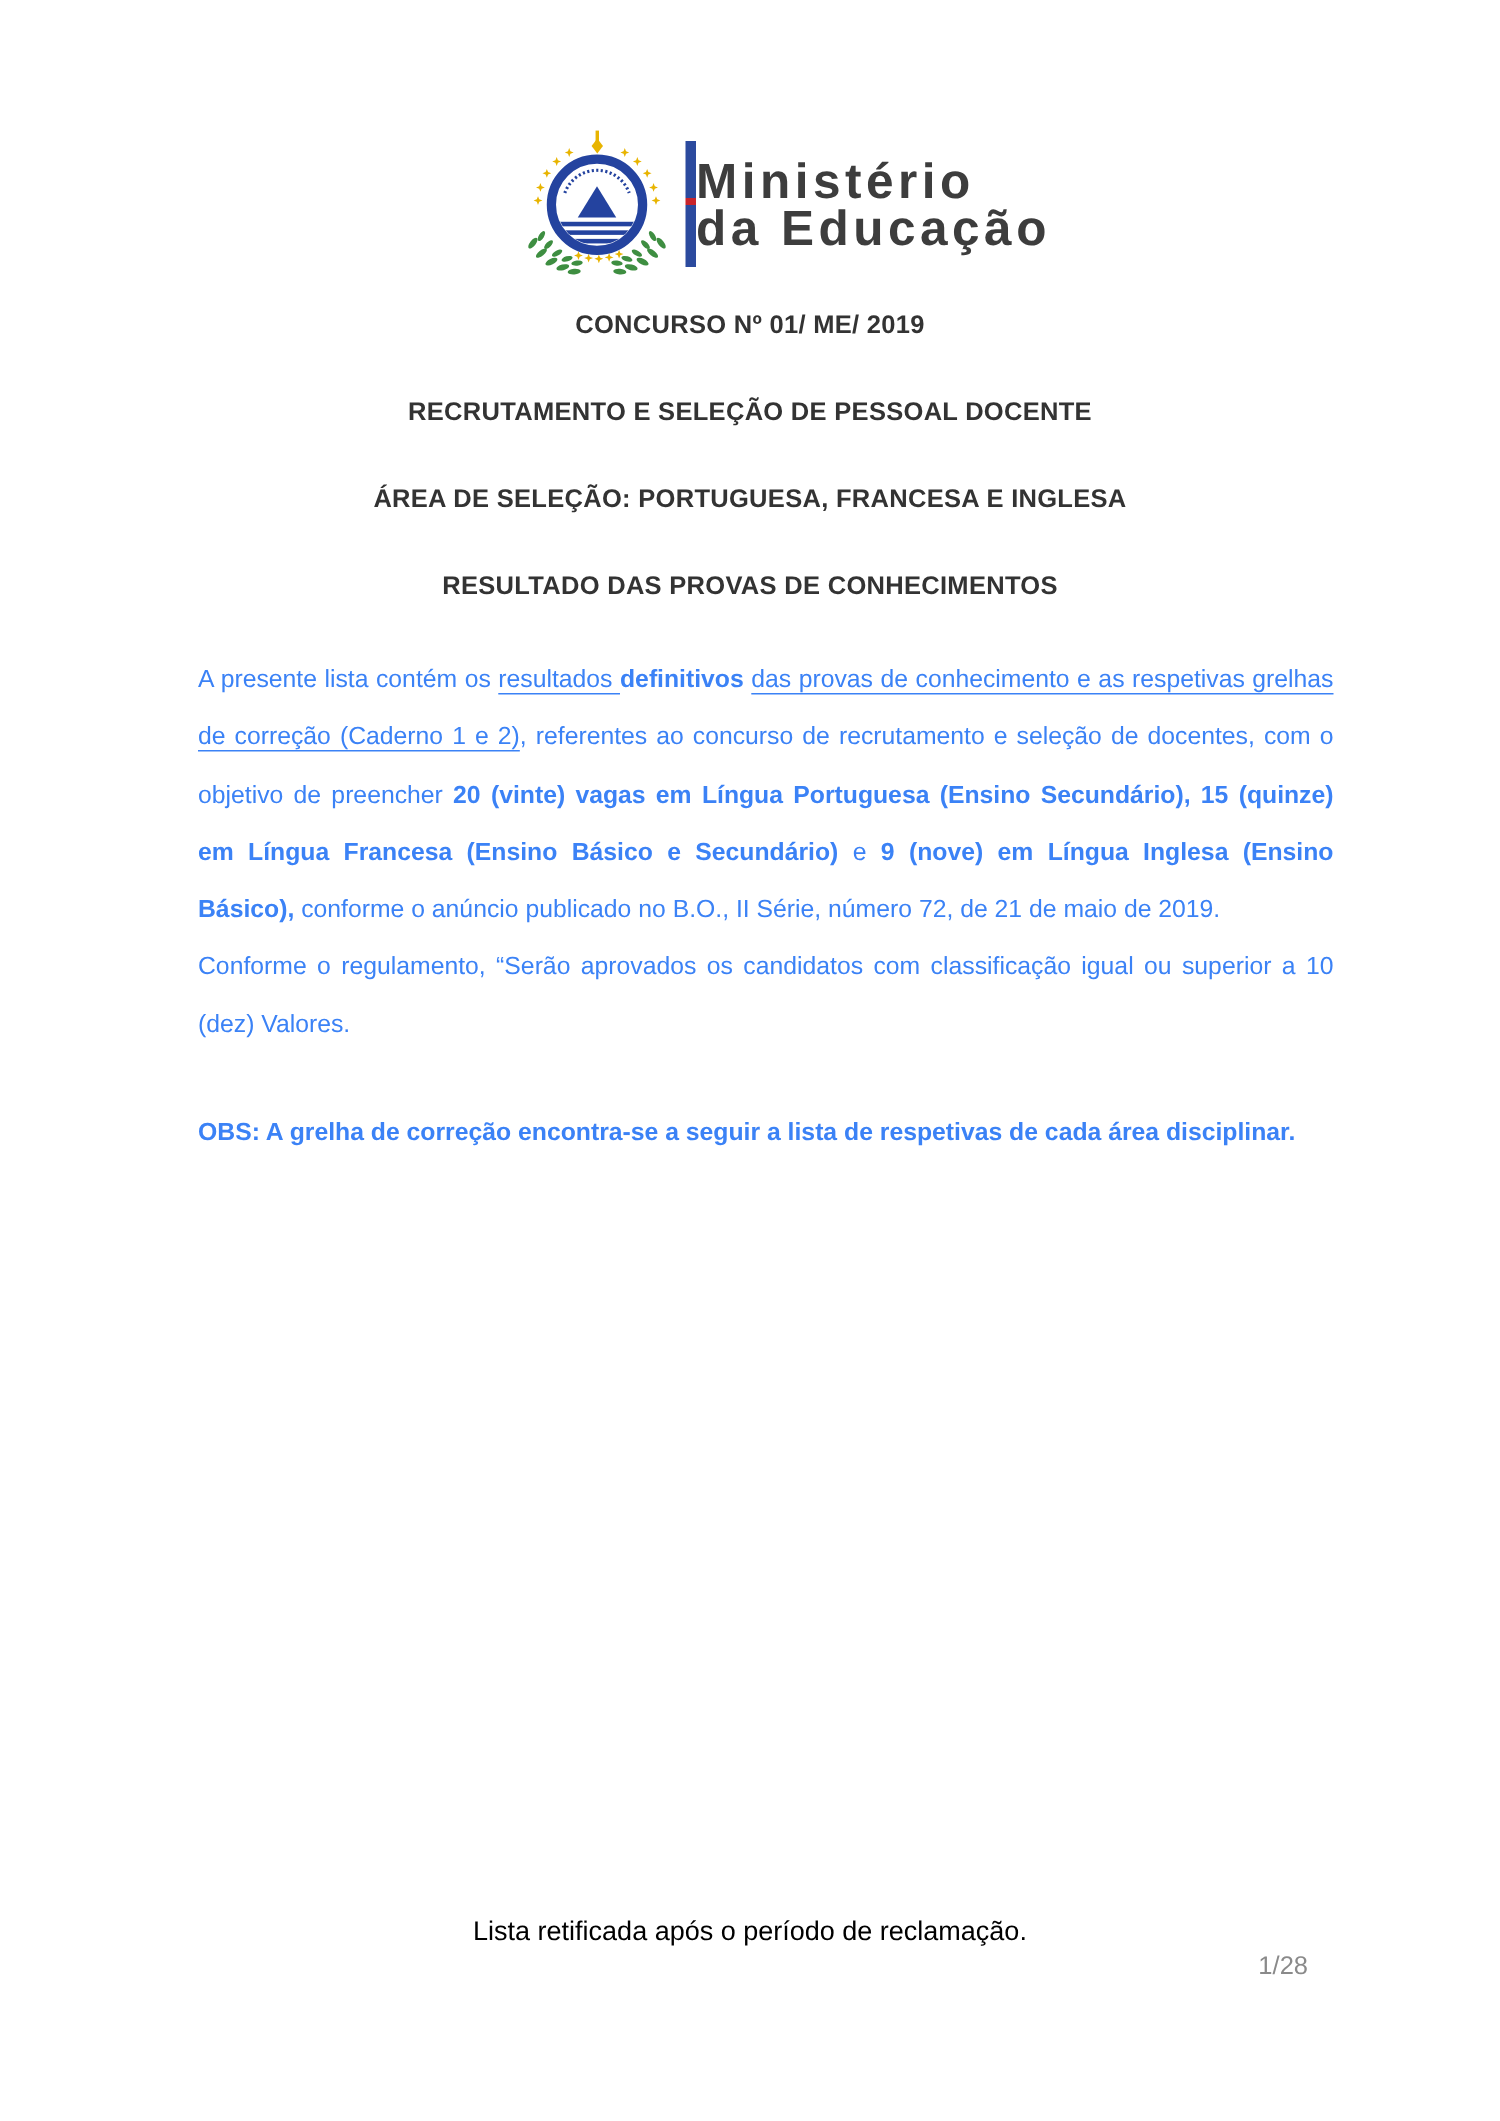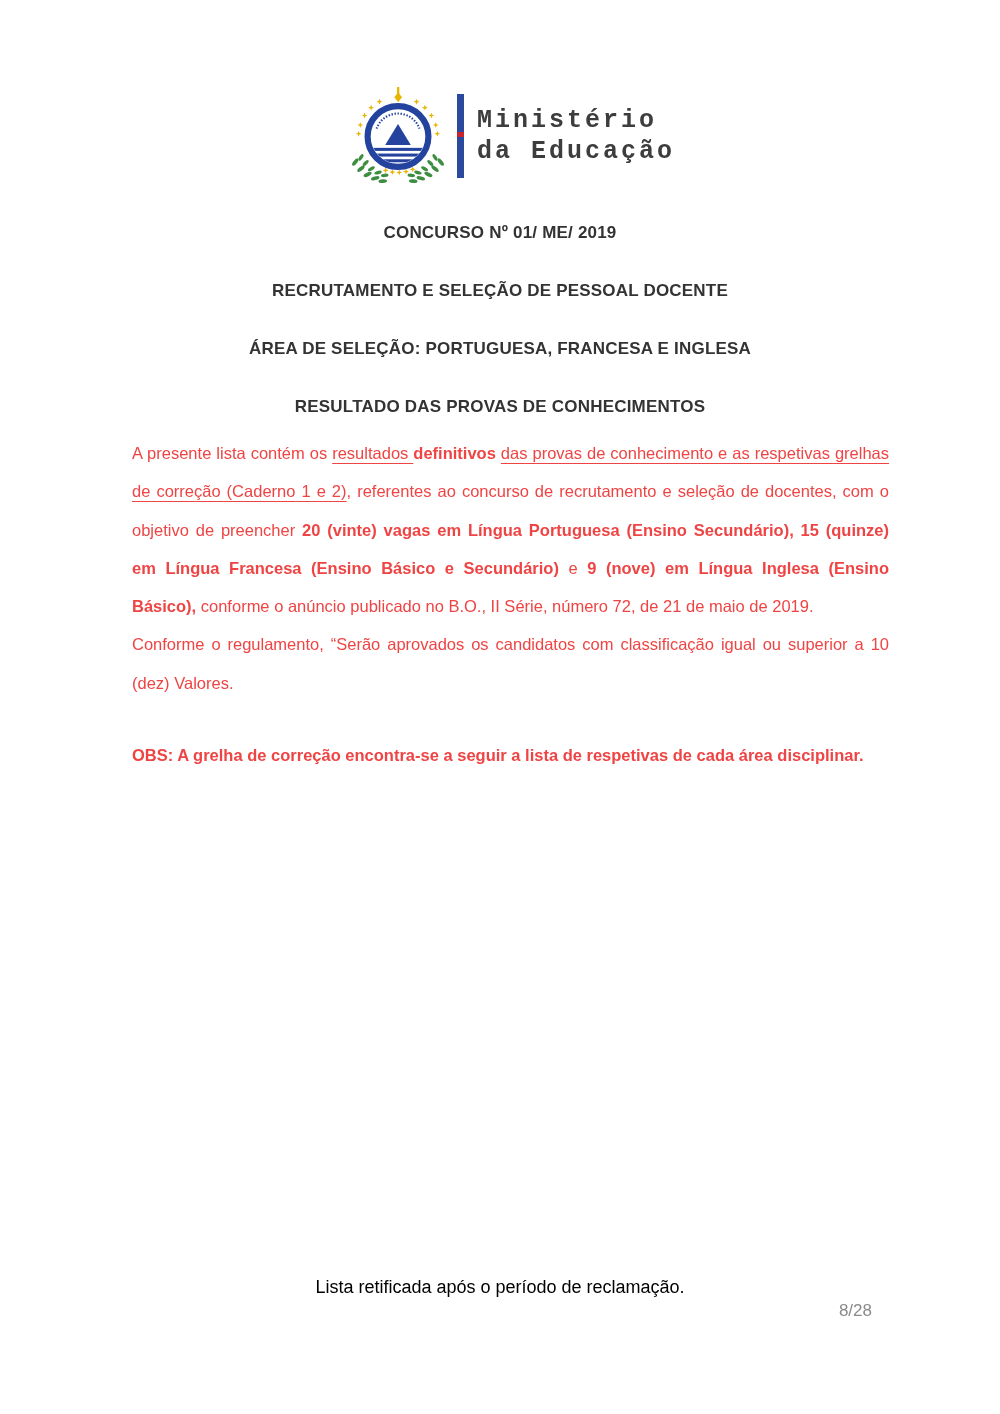--- a/index.html
+++ b/index.html
@@ -14,31 +14,31 @@
   }
 
   
   .logo{position:absolute;top:86px;left:341px;display:flex;align-items:center;}
   .logo-emblem{width:114px;height:99px;display:block;}
   .logo-bar{width:7px;height:84px;margin-left:2px;
     background:linear-gradient(to bottom,
       #2b4a9e 0%,#2b4a9e 45%,
       #c8242b 45%,#c8242b 51%,
       #2b4a9e 51%,#2b4a9e 100%);}
-  .logo-text{margin-left:13px;font-weight:bold;font-size:25px;line-height:31px;
-    letter-spacing:3px;color:#3d3d3d;white-space:nowrap;font-family:Liberation Mono, monospace;}
+  .logo-text{font-weight:bold;font-size:33px;line-height:31px;
+    letter-spacing:3px;color:#3d3d3d;white-space:nowrap;}
 
   
-  .headings{position:absolute;top:206px;left:0;width:100%;text-align:center;margin-top:16px;}
+  .headings{position:absolute;top:206px;left:0;width:100%;text-align:center;}
   .heading{font-weight:bold;font-size:17px;line-height:22px;color:#333333;
     margin:0 0 36px 0;letter-spacing:0.2px;}
 
   
   .body-text{position:absolute;top:434px;left:132px;width:757px;
-    font-size:16.5px;line-height:38.3px;text-align:justify;color:#ef4444;}
+    font-size:16.5px;line-height:38.3px;text-align:justify;color:#3b82f6;}
   .body-text p{margin:0;}
   .p-obs{margin-top:34px !important;}
   .b{font-weight:bold;}
   .u{text-decoration:underline;text-underline-offset:4px;}
 
   
   .footer-note{position:absolute;top:1274px;left:0;width:100%;text-align:center;
     font-size:18px;line-height:26px;color:#000000;}
   .page-number{position:absolute;top:1301px;right:128px;
     font-size:17px;color:#8a8a8a;}
@@ -123,15 +123,15 @@
     <div class="heading">RESULTADO DAS PROVAS DE CONHECIMENTOS</div>
   </div>
 
   <div class="body-text">
     <p><span>A presente lista contém os </span><span class="u">resultados </span><span class="b">definitivos</span><span> </span><span class="u">das provas de conhecimento e as respetivas grelhas de correção (Caderno 1 e 2)</span><span>, referentes ao concurso de recrutamento e seleção de docentes, com o objetivo de preencher </span><span class="b">20 (vinte) vagas em Língua Portuguesa (Ensino Secundário), 15 (quinze) em Língua Francesa (Ensino Básico e Secundário)</span><span> e </span><span class="b">9 (nove) em Língua Inglesa (Ensino Básico),</span><span> conforme o anúncio publicado no B.O., II Série, número 72, de 21 de maio de 2019.</span></p>
     <p><span>Conforme o regulamento, “Serão aprovados os candidatos com classificação igual ou superior a 10 (dez) Valores.</span></p>
     <p class="p-obs"><span class="b">OBS: A grelha de correção encontra-se a seguir a lista de respetivas de cada área disciplinar.</span></p>
   </div>
 
   <div class="footer-note">Lista retificada após o período de reclamação.</div>
-  <div class="page-number">8/28</div>
+  <div class="page-number">1/28</div>
 
 </div>
 
 </body></html>

